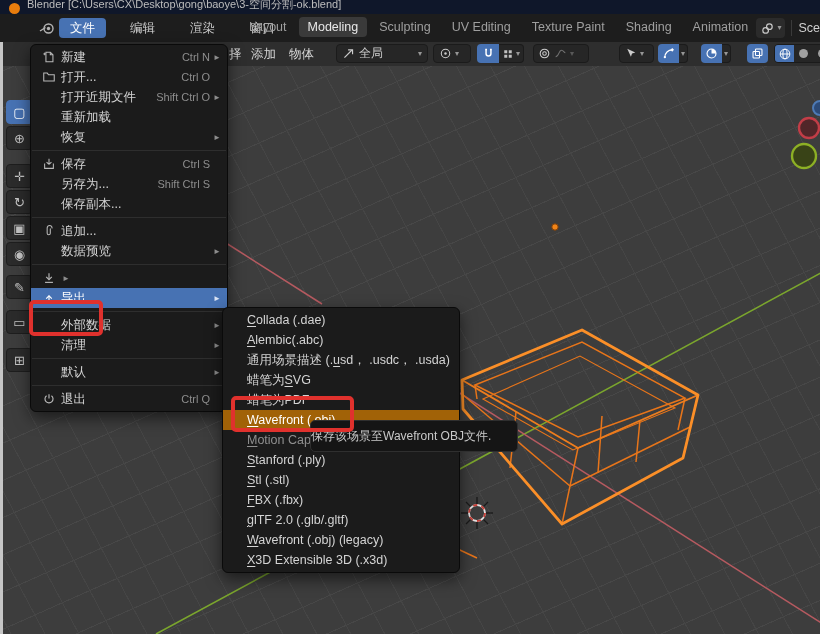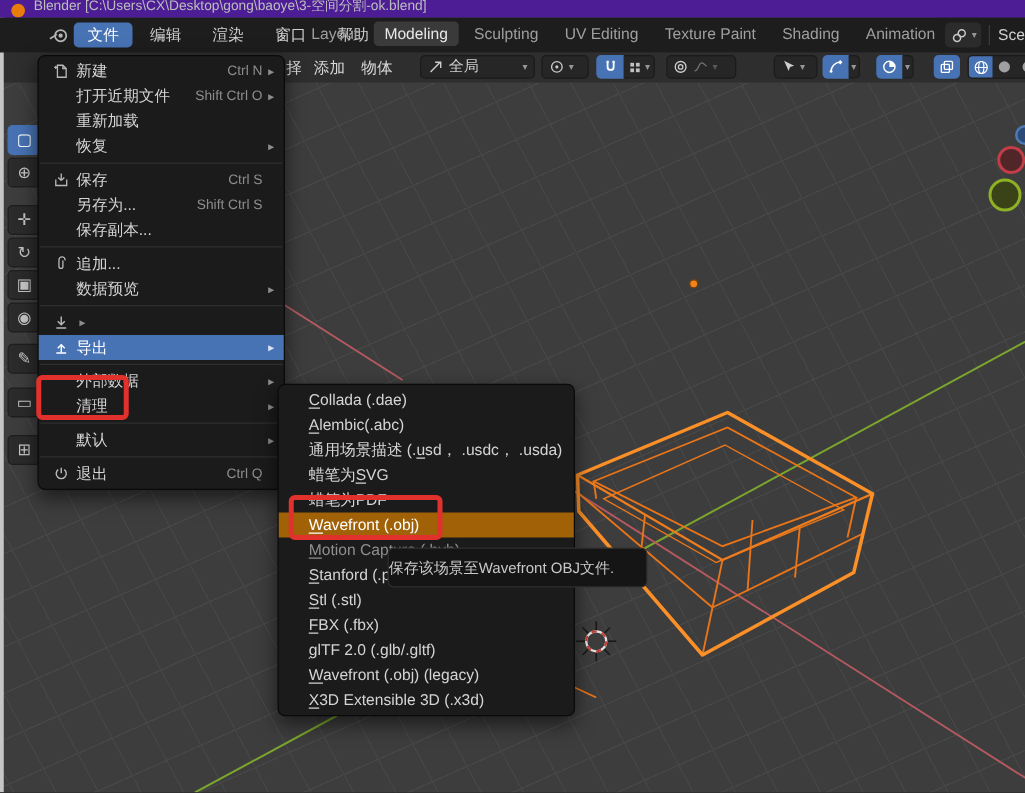--- a/index.html
+++ b/index.html
@@ -1,27 +1,27 @@
 <!DOCTYPE html>
 <html><head>
 <meta charset="utf-8">
 <style>
   html,body{margin:0;padding:0;background:#2a2a2a;}
   .stage{position:relative;width:820px;height:634px;overflow:hidden;background:#3d3d3d;
          font-family:"Liberation Sans","DejaVu Sans",sans-serif;user-select:none;}
 
   
-  #titlebar{position:absolute;left:0;top:0;width:100%;height:14px;background:#4c1d95;overflow:hidden;z-index:6;}
+  #titlebar{position:absolute;left:0;top:0;width:100%;height:14px;background:#0f172a;overflow:hidden;z-index:6;}
   #titlebar .tlogo{position:absolute;left:9px;top:3px;width:11px;height:11px;border-radius:50%;background:#e87d0d;}
   #titlebar .t{position:absolute;left:27px;top:-3px;white-space:nowrap;color:#bdbdbd;font-size:11px;}
 
   
   #topbar{position:absolute;left:0;top:14px;width:100%;height:28px;background:#1d1d1d;z-index:5;}
   #blogo{position:absolute;left:38px;top:5px;width:18px;height:18px;}
-  #menu-strip{position:absolute;left:59px;top:4px;display:flex;gap:3px;}
+  #menu-strip{position:absolute;left:59px;top:4px;display:flex;gap:13px;}
   .tb-menu{height:20px;line-height:20px;padding:0 11px;border-radius:4px;color:#cfcfcf;font-size:12.5px;white-space:nowrap;}
   .tb-menu.active{background:#4772b3;color:#ffffff;}
   #tab-strip{position:absolute;left:240px;top:3px;width:521px;display:flex;gap:3px;overflow:hidden;}
   .ws-tab{padding:3px 9px;font-size:12.5px;color:#9f9f9f;border-radius:4px;white-space:nowrap;}
   .ws-tab.active{background:#3a3a3a;color:#e8e8e8;}
   #scene-cluster{position:absolute;right:0;top:0;height:28px;display:flex;align-items:center;gap:6px;background:#1d1d1d;padding-left:5px;z-index:6;}
   .sc-btn{display:flex;align-items:center;gap:2px;background:#2b2b2b;border-radius:4px;height:20px;padding:0 4px;color:#c9c9c9;}
   .vdiv{width:1px;height:16px;background:#3a3a3a;}
   #scene-label{color:#d0d0d0;font-size:12.5px;white-space:nowrap;}
   .caret{color:#969696;font-size:8px;line-height:1;}
@@ -64,21 +64,21 @@
   .m-row.hl .m-ico{color:#ffffff;}
   .m-sep{height:1px;background:#2e2e2e;margin:3px 1px;}
 
   #export-menu{left:222px;top:307px;width:236px;}
   .x-row{height:20px;line-height:20px;padding-left:24px;font-size:12.5px;color:#d4d4d4;white-space:nowrap;}
   .x-row.hl{background:#a16207;color:#ffffff;}
   .x-row.dimmed{color:#8f8f8f;}
   .x-row u{text-underline-offset:2px;}
 
   
-  #tooltip{position:absolute;left:310px;top:438px;width:208px;height:32px;line-height:30px;box-sizing:border-box;
+  #tooltip{position:absolute;left:310px;top:420px;width:208px;height:32px;line-height:30px;box-sizing:border-box;
            background:#151515;border:1px solid #2f2f2f;border-radius:5px;color:#c9c9c9;font-size:12px;
            padding-left:0;z-index:12;white-space:nowrap;overflow:hidden;}
 
   
   .redbox{position:absolute;border:4px solid #e0312d;border-radius:5px;z-index:13;pointer-events:none;}
   #redbox-export{left:29px;top:300px;width:66px;height:28px;}
   #redbox-wavefront{left:231px;top:396px;width:115px;height:28px;}
 </style>
 </head>
 <body>
@@ -421,20 +421,30 @@
         <span class="m-ico">
           <svg viewBox="0 0 16 16">
             <use href="#i-new"></use>
           </svg>
         </span>
         <span class="m-label">新建</span>
         <span class="m-short">Ctrl N</span>
         <span class="m-arrow">►</span>
       </div>
       <div class="m-row">
+        <span class="m-ico">
+          <svg viewBox="0 0 16 16">
+            <use href="#i-folder"></use>
+          </svg>
+        </span>
+        <span class="m-label">打开...</span>
+        <span class="m-short">Ctrl O</span>
+        <span class="m-arrow"></span>
+      </div>
+      <div class="m-row">
         <span class="m-ico"></span>
         <span class="m-label">打开近期文件</span>
         <span class="m-short">Shift Ctrl O</span>
         <span class="m-arrow">►</span>
       </div>
       <div class="m-row">
         <span class="m-ico"></span>
         <span class="m-label">重新加载</span>
         <span class="m-short"></span>
         <span class="m-arrow"></span>

